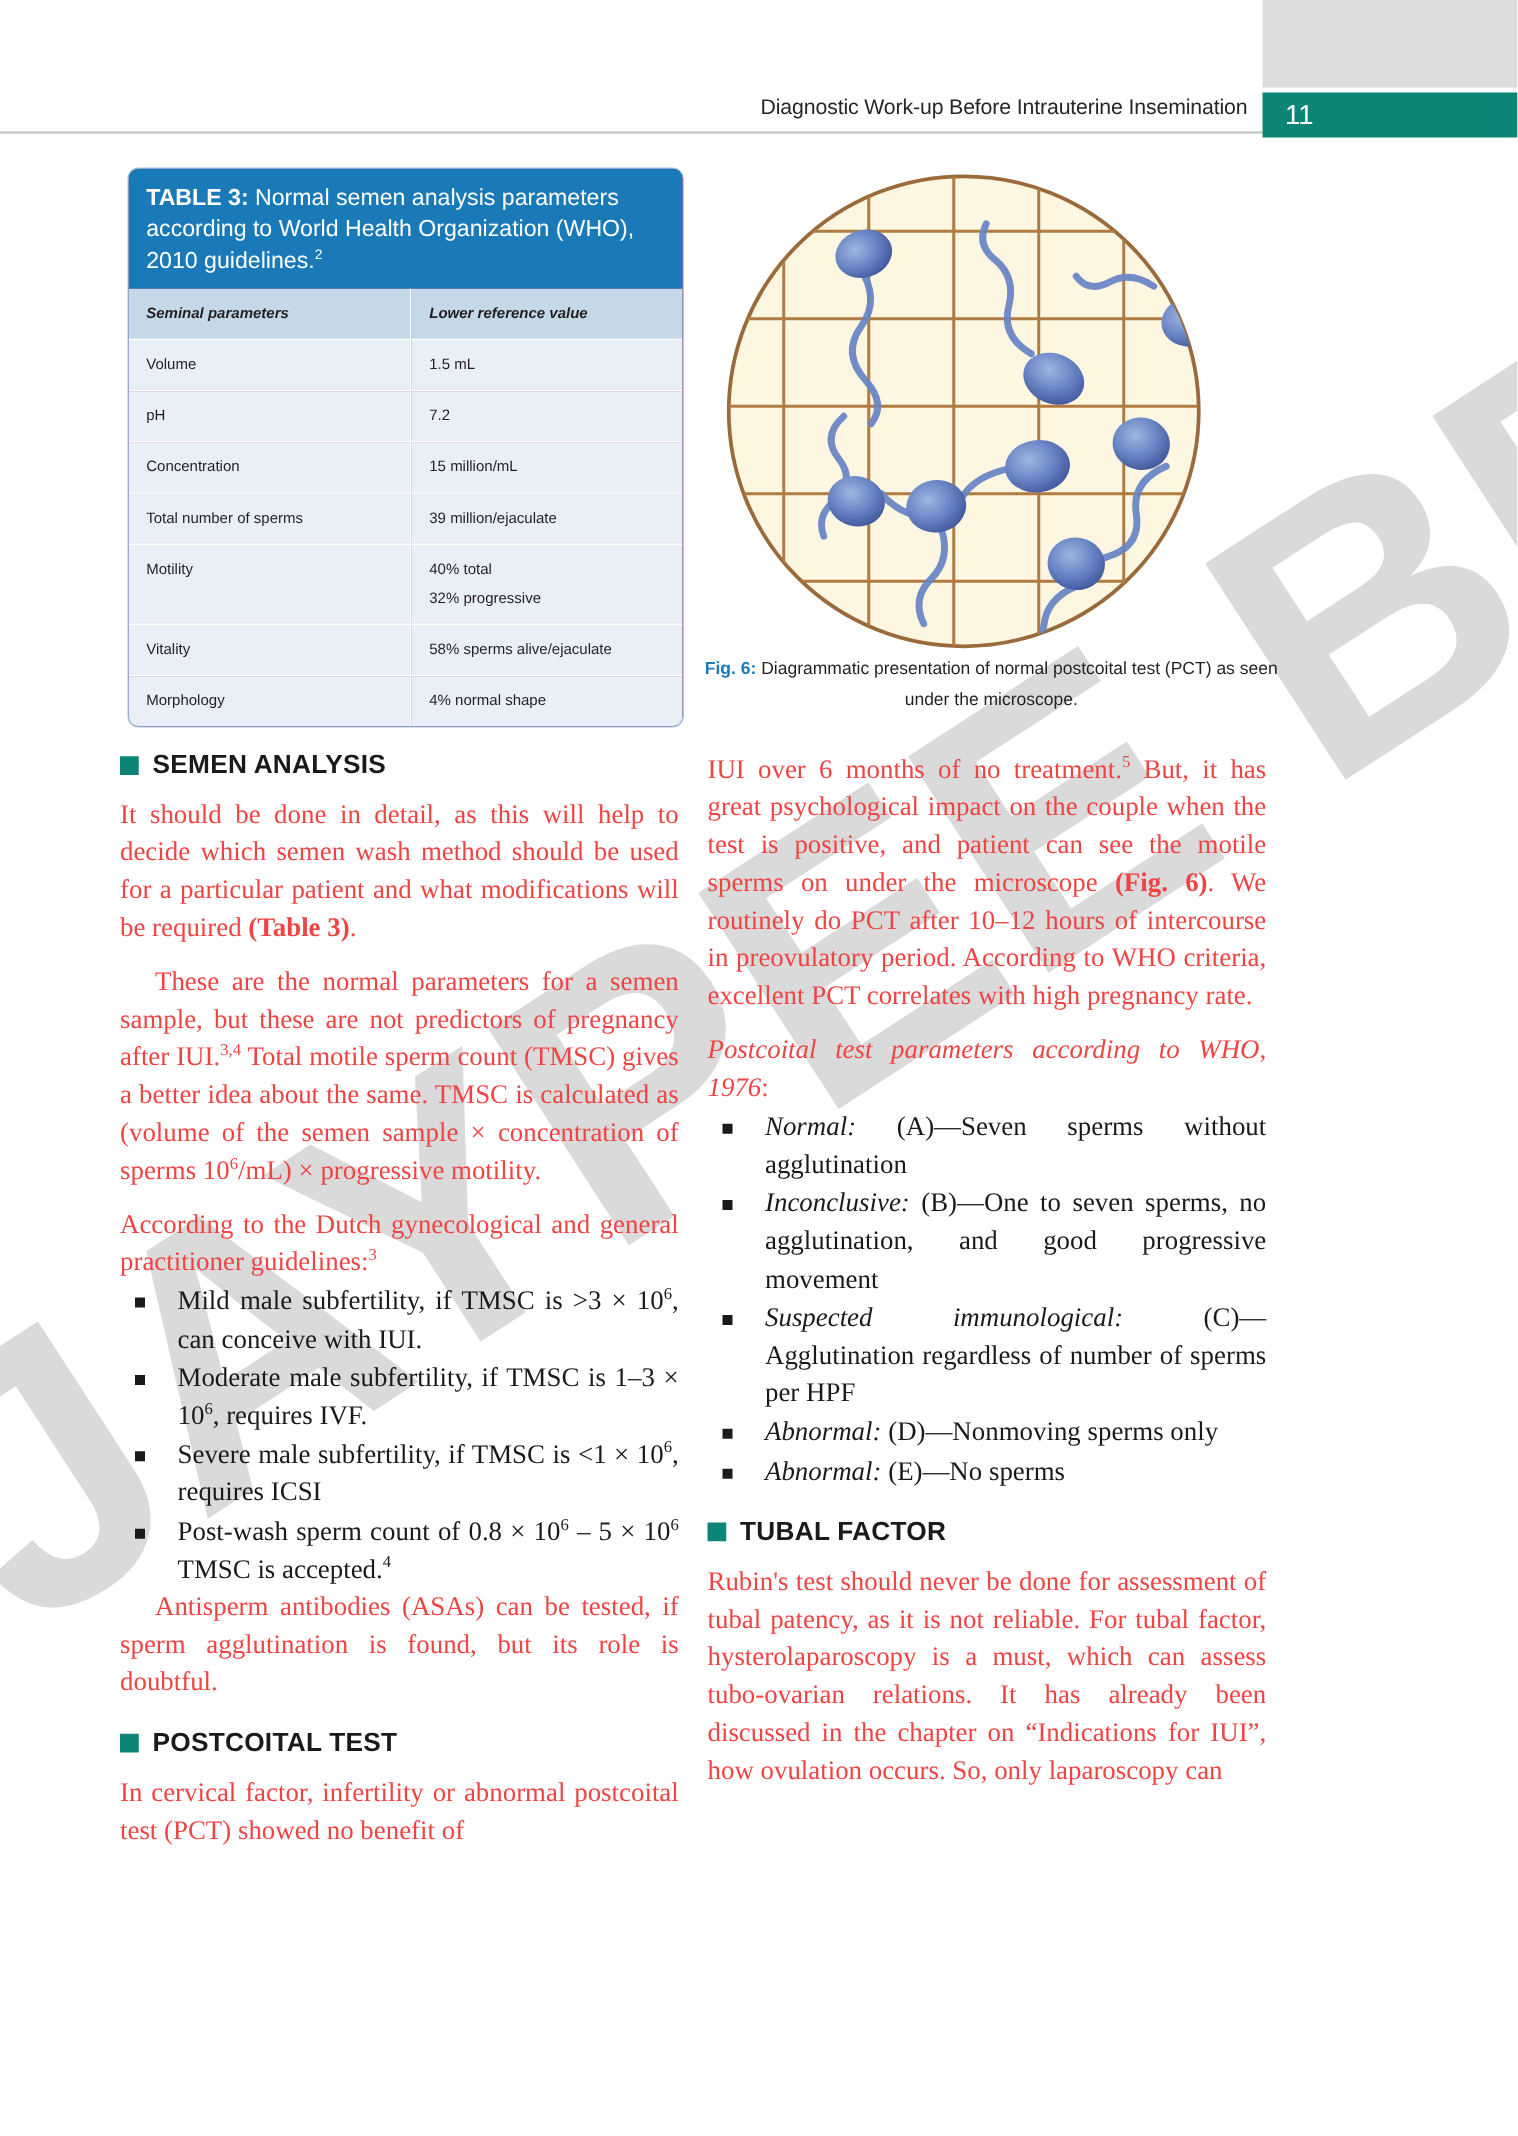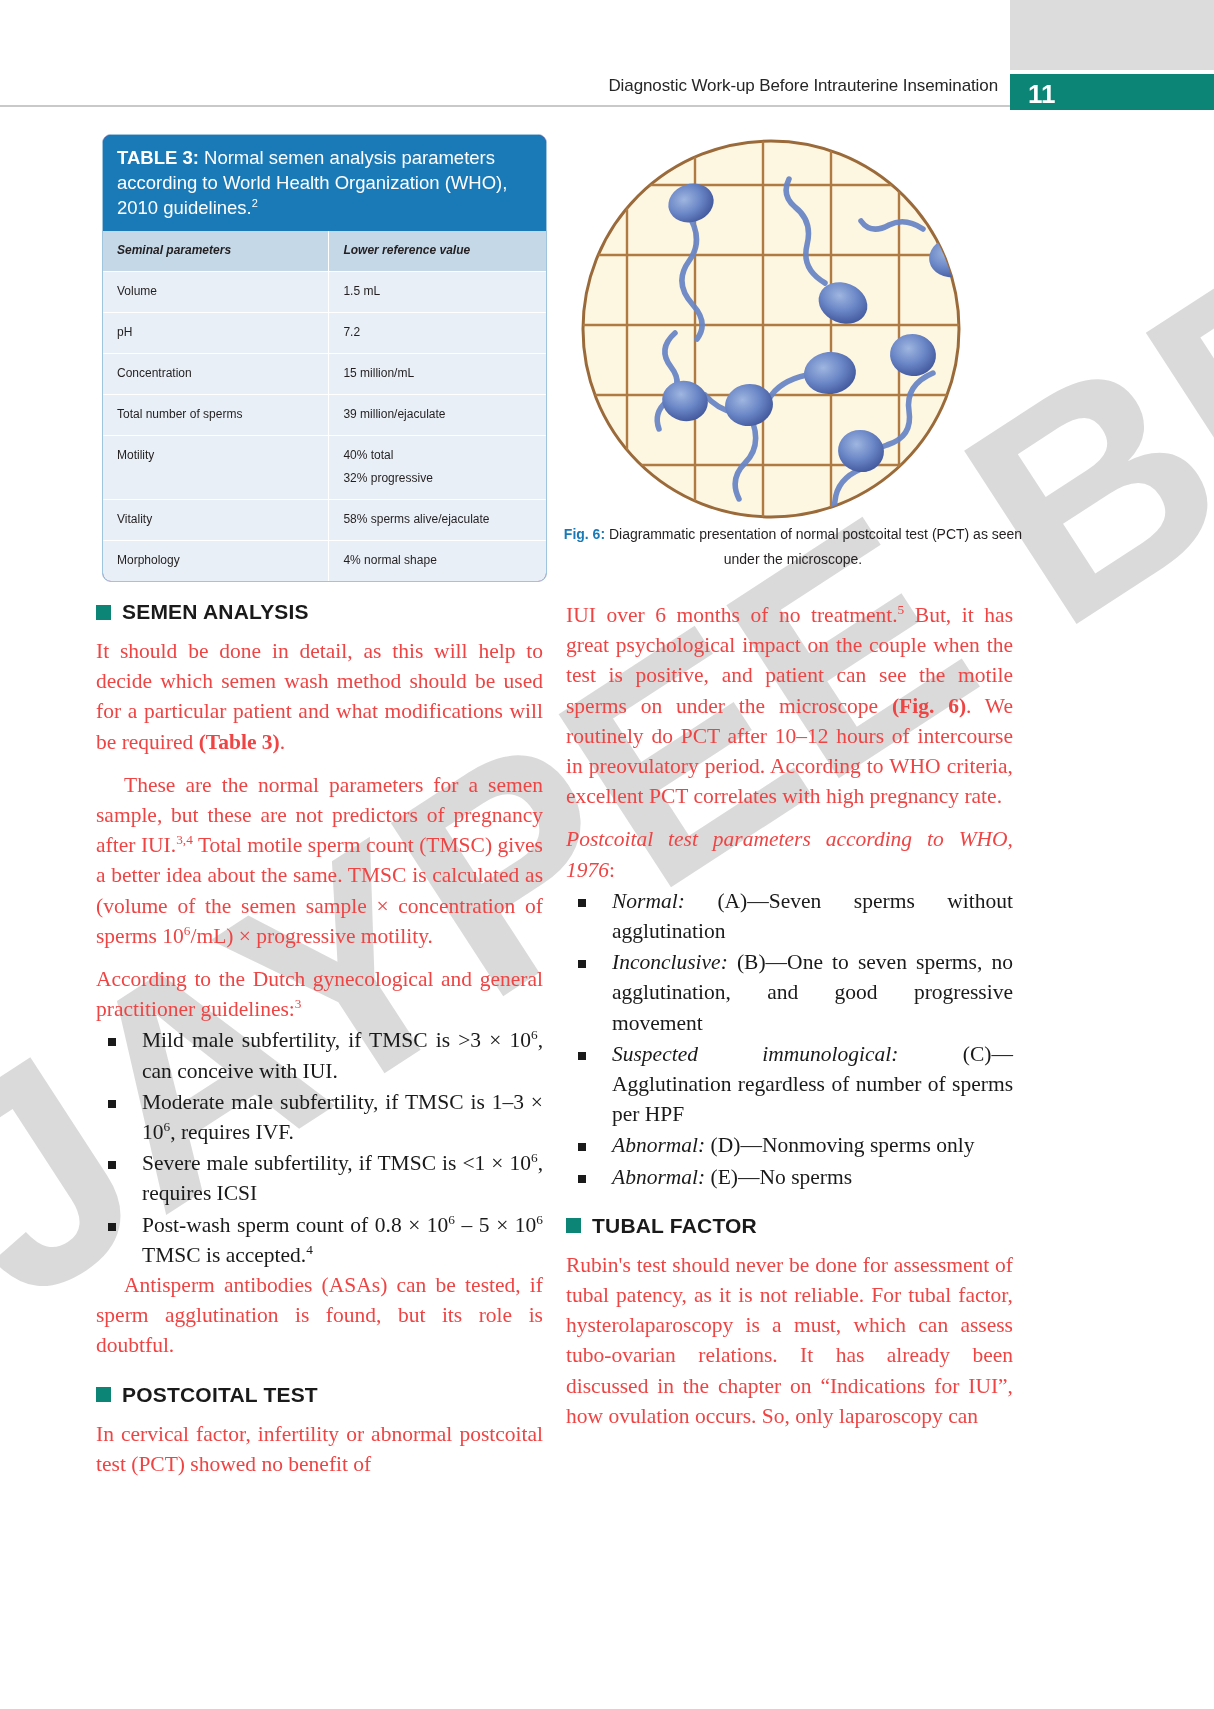--- a/index.html
+++ b/index.html
@@ -63,22 +63,22 @@
     top: 0px;
     width: 204px;
     height: 36px;
     background: #0c8577;
   }
   .page-number {
     position: absolute;
     left: 18px;
     top: 5px;
     font-family: "Liberation Sans", sans-serif;
-    font-size: 26px;
-    font-weight: bold;
+    font-size: 22px;
+    font-weight: normal;
     color: #ffffff;
   }
   .header-rule {
     position: absolute;
     left: 0;
     top: 105px;
     width: 1010px;
     height: 2px;
     background: #c9c9c9;
     z-index: 2;

